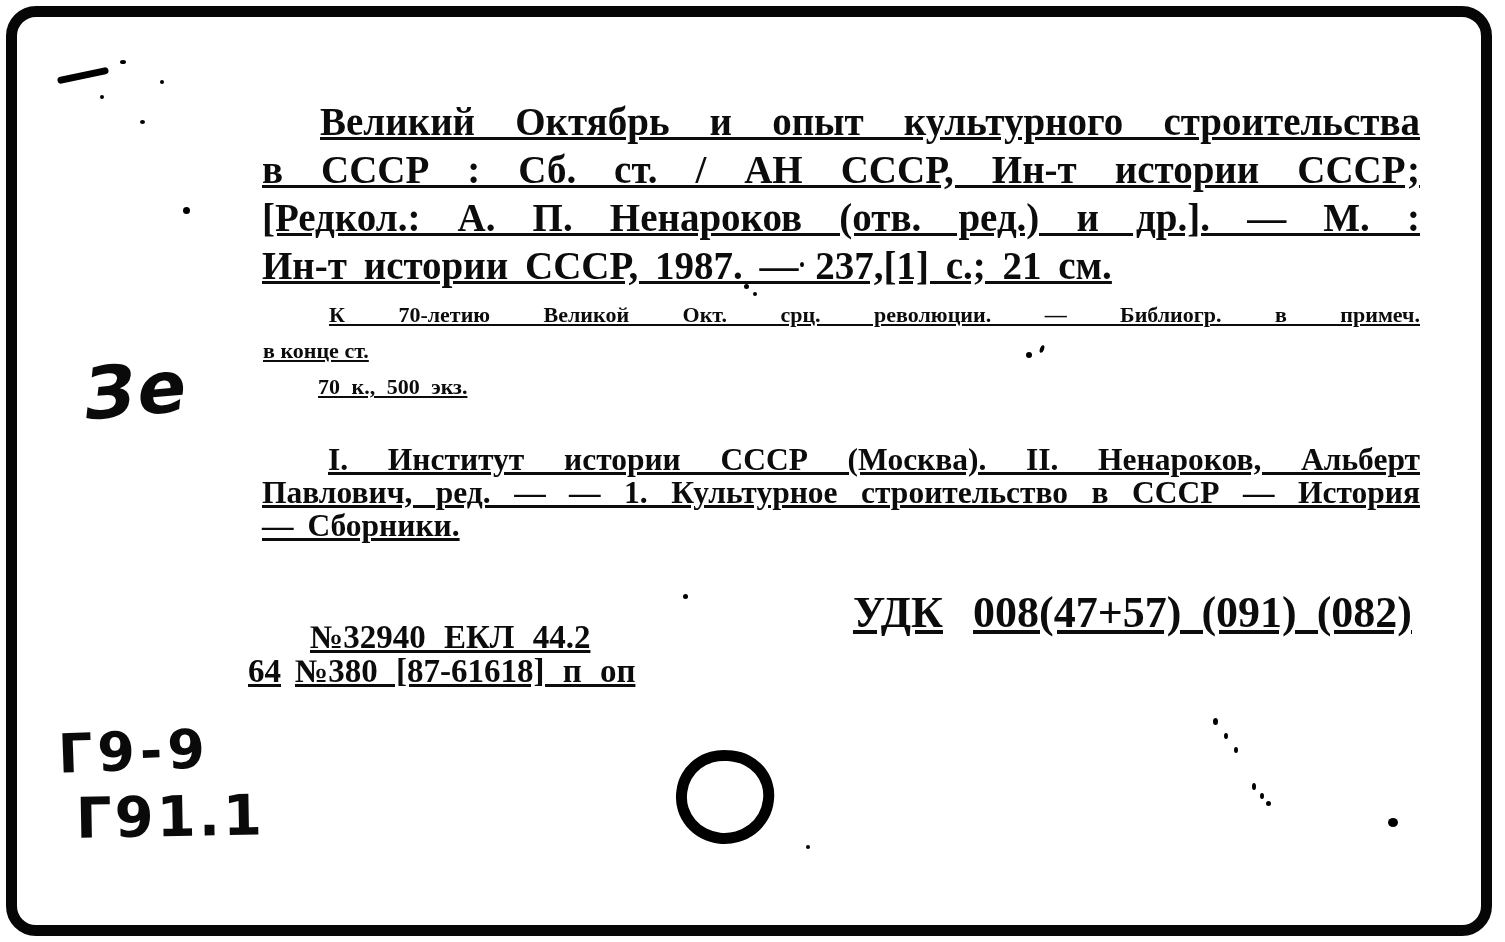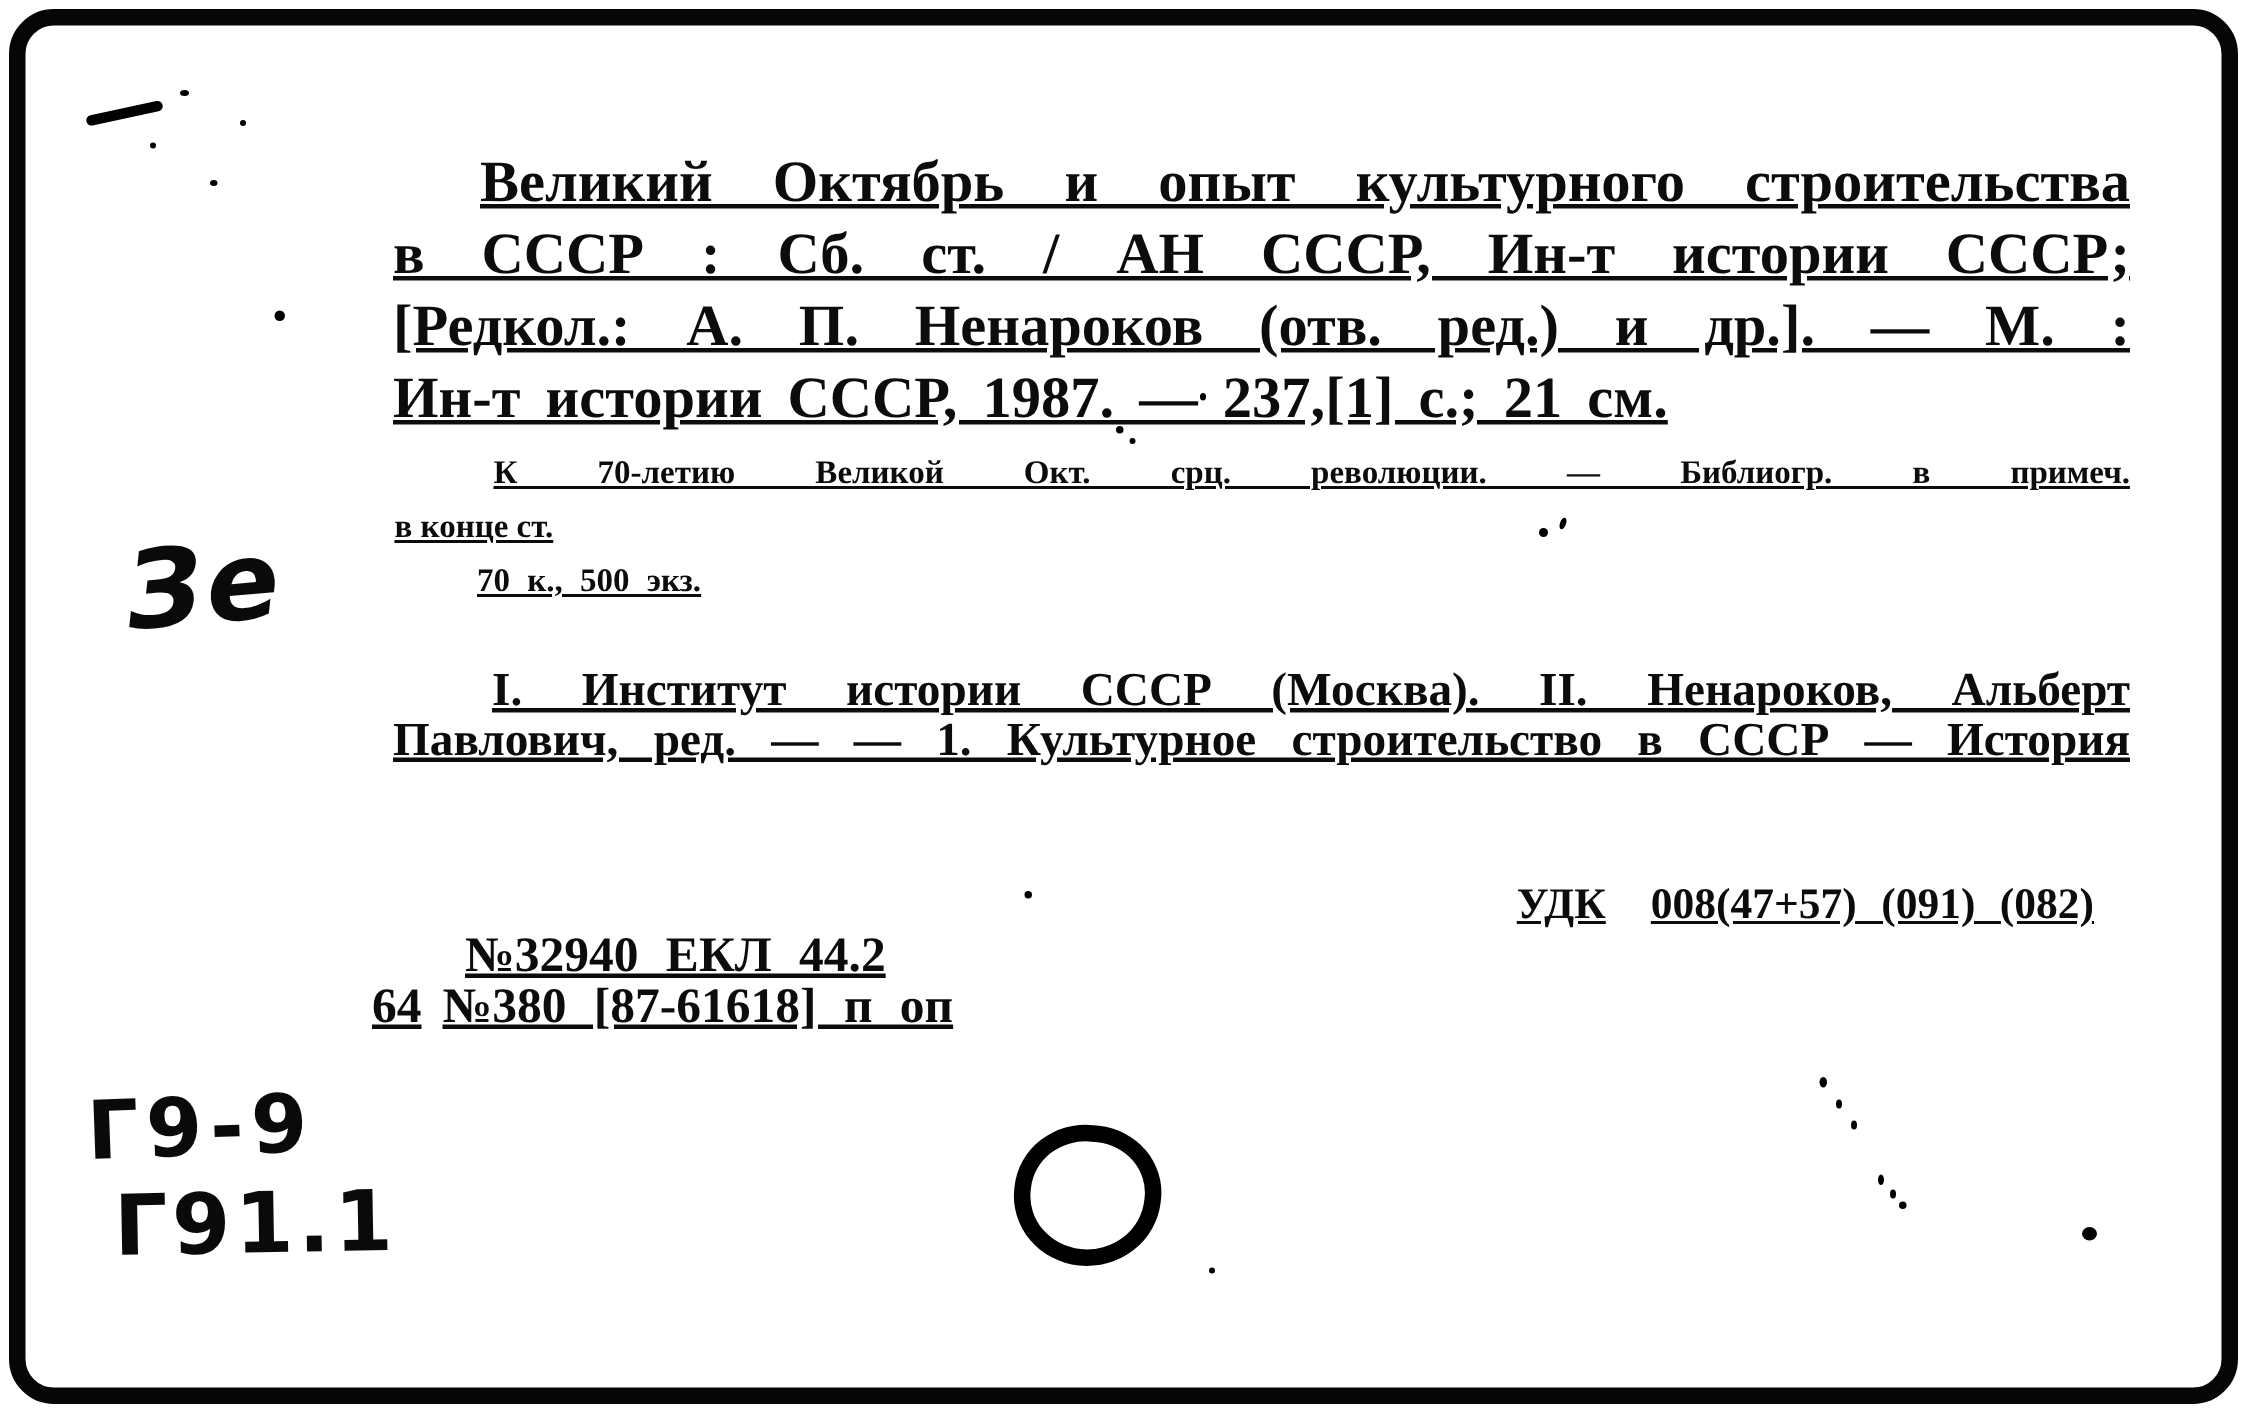--- a/index.html
+++ b/index.html
@@ -25,21 +25,21 @@
   .jline  { text-align:justify; text-align-last:justify; }
   .title-block { left:262px; top:98px;  width:1158px; font-size:39px;  font-weight:700; line-height:48px; }
   .title-l1 { text-indent:58px; }
   .title-l4 { word-spacing:7px; }
   .note-block  { left:263px; top:297px; width:1157px; font-size:22px;  font-weight:700; line-height:36px; }
   .note-l1 { text-indent:66px; }
   .note-l3 { text-indent:55px; word-spacing:6px; }
   .trace-block { left:262px; top:443px; width:1158px; font-size:31.5px; font-weight:700; line-height:33px; }
   .trace-l1 { text-indent:66px; }
   .trace-l3 { word-spacing:6px; }
-  .udc-line { left:248px; top:587px; width:1148px; text-align:right; font-size:29px; font-weight:700; word-spacing:9px; white-space:nowrap; }
+  .udc-line { left:264px; top:587px; width:1148px; text-align:right; font-size:44px; font-weight:700; word-spacing:9px; white-space:nowrap; }
   .udc-label { margin-right:30px; }
   .codes-block { left:248px; top:620px; font-size:33px; font-weight:700; line-height:34px; word-spacing:10px; white-space:nowrap; }
   .codes-l1 { text-indent:62px; }
   .codes-l3 { text-indent:62px; }
   .codes-l2-rest { margin-left:14px; }
   
   .hw { position:absolute; font-family:"DejaVu Sans",sans-serif; font-weight:700; color:#0a0a0a; white-space:nowrap; }
   .hw-ze    { left:84px; top:348px; font-size:72px; font-style:italic; transform:rotate(-5deg); letter-spacing:2px; }
   .hw-mark1 { left:58px; top:720px; font-size:54px; transform:rotate(-2deg); letter-spacing:5px; }
   .hw-mark2 { left:76px; top:784px; font-size:56px; transform:rotate(-1deg); letter-spacing:3px; }
@@ -71,20 +71,21 @@
 
   <div class="tblock note-block">
     <div class="jline note-l1">К 70-летию Великой Окт. срц. революции. — Библиогр. в примеч.</div>
     <div>в конце ст.</div>
     <div class="note-l3">70 к., 500 экз.</div>
   </div>
 
   <div class="tblock trace-block">
     <div class="jline trace-l1">I. Институт истории СССР (Москва). II. Ненароков, Альберт</div>
     <div class="jline">Павлович, ред. — — 1. Культурное строительство в СССР — История</div>
+    <div class="trace-l3">— Сборники.</div>
   </div>
 
   <div class="tblock udc-line">
     <span class="udc-label">УДК</span><span>008(47+57) (091) (082)</span>
   </div>
 
   <div class="tblock codes-block">
     <div class="codes-l1">№32940 ЕКЛ 44.2</div>
     <div><span>64</span><span class="codes-l2-rest">№380 [87-61618] п оп</span></div>
   </div>

